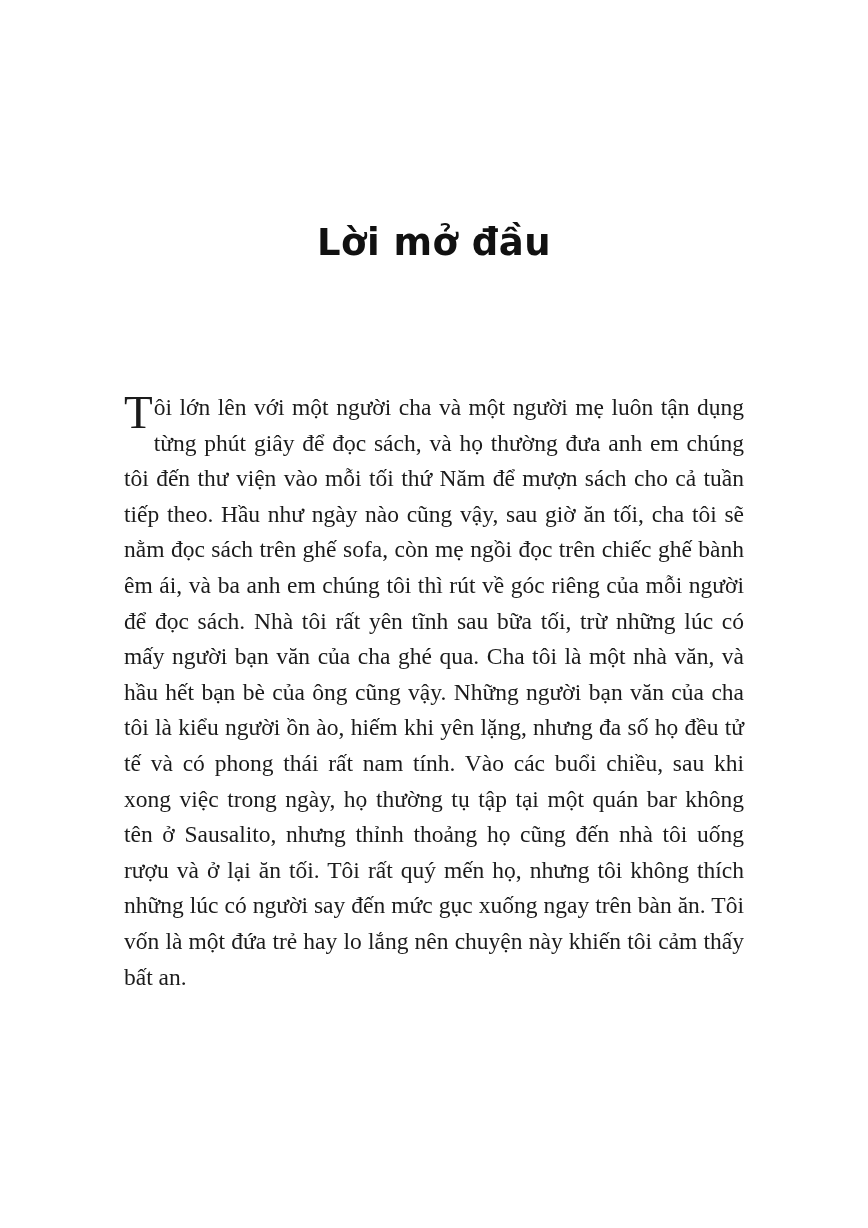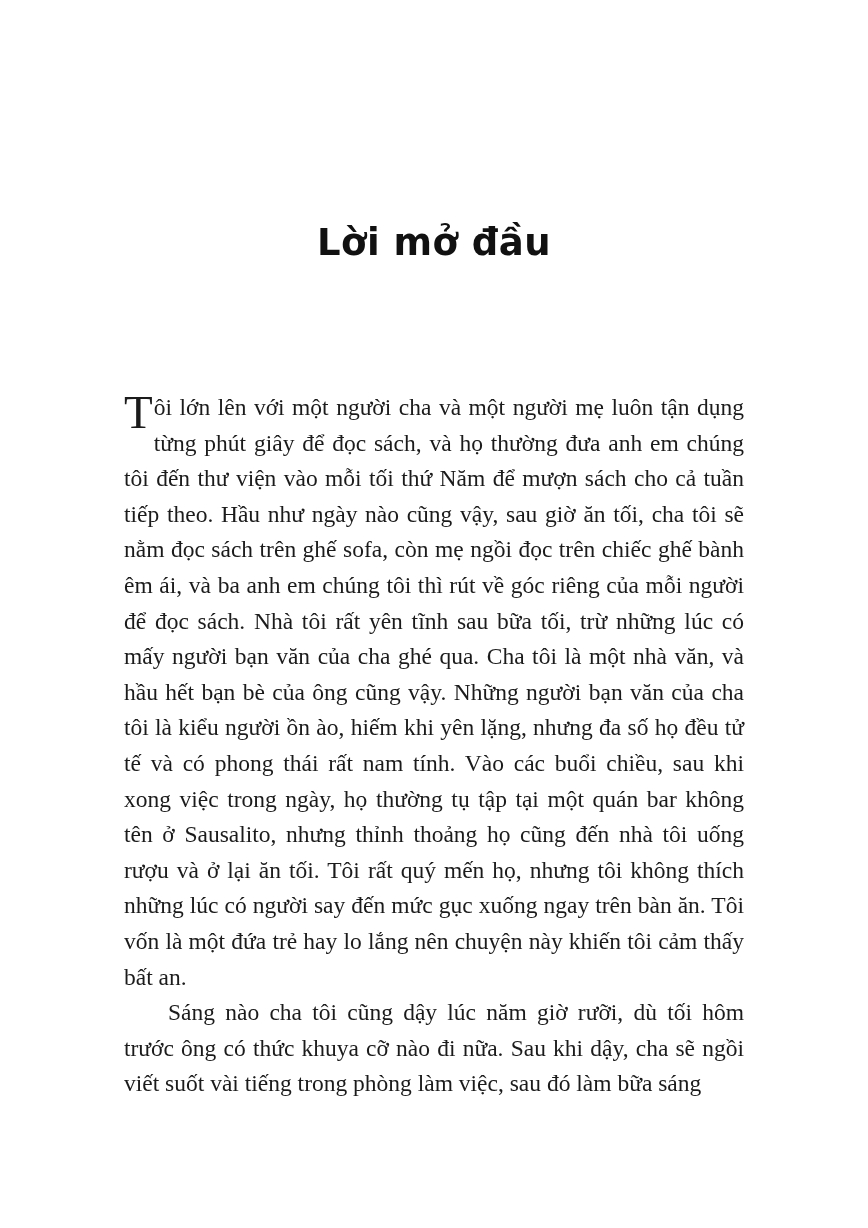--- a/index.html
+++ b/index.html
@@ -69,17 +69,16 @@
 <body>
 
 <div class="page">
 
   <h1 class="chapter-title">Lời mở đầu</h1>
 
   <div class="body-block">
 
     <p class="para first-para"><span class="dropcap">T</span><span>ôi lớn lên với một người cha và một người mẹ luôn tận dụng từng phút giây để đọc sách, và họ thường đưa anh em chúng tôi đến thư viện vào mỗi tối thứ Năm để mượn sách cho cả tuần tiếp theo. Hầu như ngày nào cũng vậy, sau giờ ăn tối, cha tôi sẽ nằm đọc sách trên ghế sofa, còn mẹ ngồi đọc trên chiếc ghế bành êm ái, và ba anh em chúng tôi thì rút về góc riêng của mỗi người để đọc sách. Nhà tôi rất yên tĩnh sau bữa tối, trừ những lúc có mấy người bạn văn của cha ghé qua. Cha tôi là một nhà văn, và hầu hết bạn bè của ông cũng vậy. Những người bạn văn của cha tôi là kiểu người ồn ào, hiếm khi yên lặng, nhưng đa số họ đều tử tế và có phong thái rất nam tính. Vào các buổi chiều, sau khi xong việc trong ngày, họ thường tụ tập tại một quán bar không tên ở Sausalito, nhưng thỉnh thoảng họ cũng đến nhà tôi uống rượu và ở lại ăn tối. Tôi rất quý mến họ, nhưng tôi không thích những lúc có người say đến mức gục xuống ngay trên bàn ăn. Tôi vốn là một đứa trẻ hay lo lắng nên chuyện này khiến tôi cảm thấy bất an.</span></p>
 
-    <p class="para"><span>Sáng nào cha tôi cũng dậy lúc năm giờ rưỡi, dù tối hôm trước ông có thức khuya cỡ nào đi nữa. Sau khi dậy, cha sẽ ngồi viết suốt vài tiếng trong phòng làm việc, sau đó làm bữa sáng</span></p>
 
   </div>
 
 </div>
 
 </body></html>

